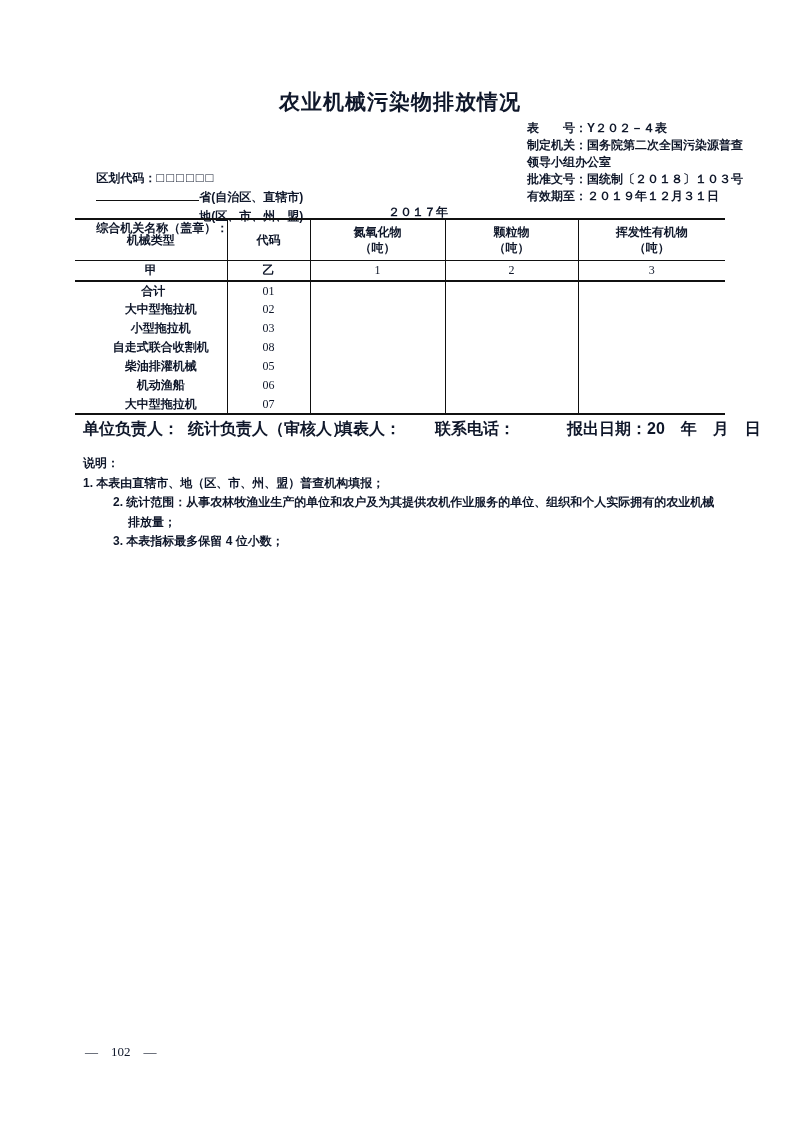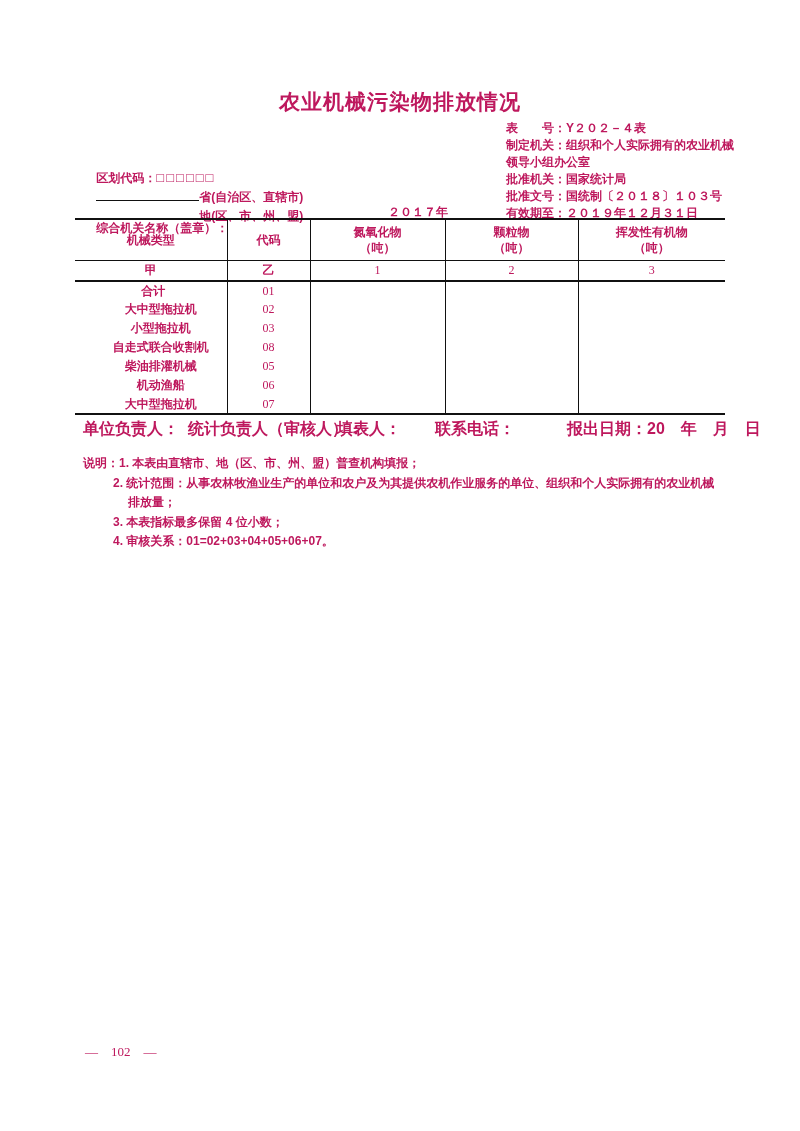--- a/index.html
+++ b/index.html
@@ -1,27 +1,27 @@
 <!DOCTYPE html>
 <html><head>
 <meta charset="utf-8">
 <style>
   * { margin:0; padding:0; box-sizing:border-box; }
   html,body { background:#ffffff; }
   .page {
     position:relative; width:800px; height:1131px; background:#ffffff;
-    color:#be185d; font-family:"Liberation Sans", sans-serif; overflow:hidden;
+    color:#0f172a; font-family:"Liberation Sans", sans-serif; overflow:hidden;
   }
   .title {
     position:absolute; top:88px; left:0; right:0; text-align:center;
     font-family:"Liberation Serif", serif; font-size:21px; font-weight:700;
     letter-spacing:1px;
   }
   
-  .meta-right { position:absolute; left:506px; top:120px; width:229px;
+  .meta-right { position:absolute; left:527px; top:120px; width:229px;
     font-size:12px; font-weight:600; }
   .meta-right .row { display:flex; height:17px; line-height:17px; }
   .meta-right .lbl { white-space:pre; }
   .meta-right .val { flex:1; white-space:pre; }
   
   .meta-line { position:absolute; font-size:12px; font-weight:600;
     height:16px; line-height:16px; white-space:pre; }
   .blank-line { display:inline-block; width:103px; height:13px;
     border-bottom:1px solid #111; }
   .boxes { letter-spacing:2px; font-size:13px; }
@@ -43,50 +43,46 @@
   .td-label { text-align:left; padding-left:5px !important; font-weight:600; white-space:pre; }
   tr.indent .td-label { padding-left:20px !important; }
   .num { font-family:"Liberation Serif", serif; font-weight:400; text-align:center; }
   
   .sig { position:absolute; top:421px; font-size:16px; font-weight:600;
     height:16px; line-height:16px; white-space:pre; }
   
   .notes { position:absolute; left:83px; top:454px; font-size:12px;
     font-weight:600; line-height:19.5px; }
   .notes .l { white-space:pre; }
-  .notes .flexl { display:flex; }
+  .notes .flexl { display:flex;flex-direction:column; }
   .notes .ind1 { padding-left:30px; }
   .notes .ind2 { padding-left:45px; }
   
   .pageno { position:absolute; left:85px; top:1044px; display:flex; gap:13px;
     align-items:center; font-family:"Liberation Serif", serif; font-size:13px; }
 </style>
 </head>
 <body>
 
 <div class="page">
 
   <div class="title">农业机械污染物排放情况</div>
 
   <div class="meta-right">
     <div class="row">
       <span class="lbl">表　　号：</span>
       <span class="val">Y２０２－４表</span>
     </div>
     <div class="row">
       <span class="lbl">制定机关：</span>
-      <span class="val">组织和个人实际拥有的农业机械</span>
+      <span class="val">国务院第二次全国污染源普查</span>
     </div>
     <div class="row">
       <span class="lbl"></span>
       <span class="val">领导小组办公室</span>
-    </div>
-    <div class="row">
-      <span class="lbl">批准机关：</span>
-      <span class="val">国家统计局</span>
     </div>
     <div class="row">
       <span class="lbl">批准文号：</span>
       <span class="val">国统制〔２０１８〕１０３号</span>
     </div>
     <div class="row">
       <span class="lbl">有效期至：</span>
       <span class="val">２０１９年１２月３１日</span>
     </div>
   </div>
@@ -195,21 +191,20 @@
   <span class="sig" style="left:435px;">联系电话：</span>
   <span class="sig" style="left:567px;">报出日期：20　年　月　日</span>
 
   <div class="notes">
     <div class="l flexl">
       <span>说明：</span><span>1. 本表由直辖市、地（区、市、州、盟）普查机构填报；</span>
     </div>
     <div class="l ind1">2. 统计范围：从事农林牧渔业生产的单位和农户及为其提供农机作业服务的单位、组织和个人实际拥有的农业机械</div>
     <div class="l ind2">排放量；</div>
     <div class="l ind1">3. 本表指标最多保留 4 位小数；</div>
-    <div class="l ind1">4. 审核关系：01=02+03+04+05+06+07。</div>
   </div>
 
   <div class="pageno">
     <span>—</span>
     <span>102</span>
     <span>—</span>
   </div>
 
 </div>
 

